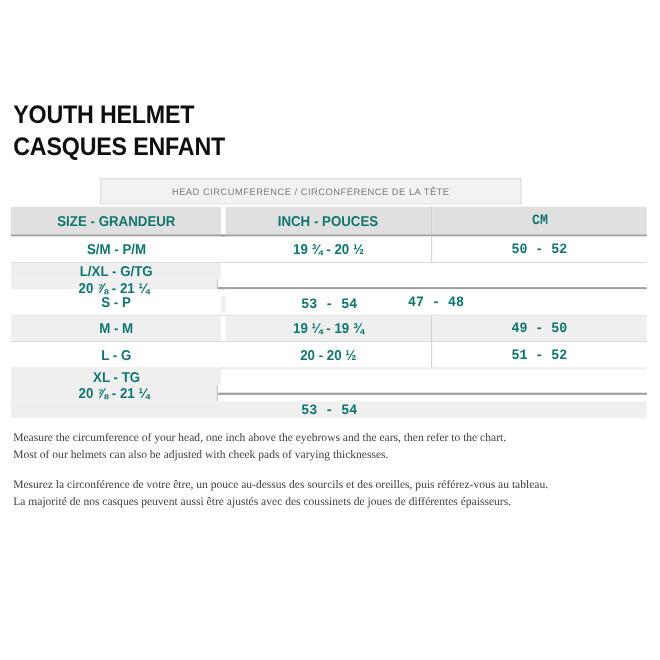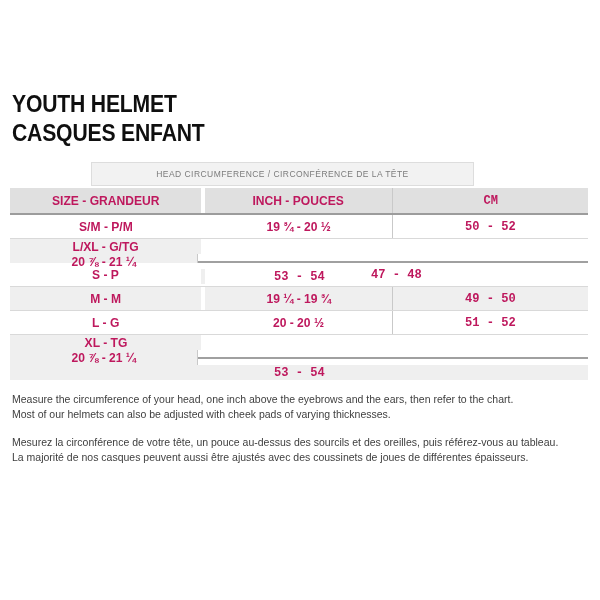--- a/index.html
+++ b/index.html
@@ -37,37 +37,37 @@
   .trow{
     display:flex;
     height:24px;box-sizing:border-box;
     border-bottom:1px solid #d9d9d9;
   }
   .trow.sep{border-bottom:2px solid #a0a0a0;flex-direction:column;}
   .thead-row{background:transparent;border-bottom:2px solid #9c9c9c;height:27px;}
   .cell{
     display:flex;align-items:center;justify-content:center;
     box-sizing:border-box;
-    font-weight:bold;font-size:13px;color:#be185d;
+    font-weight:bold;font-size:13px;color:#0f766e;
   }
   .cell .ct{transform:scaleX(0.93);white-space:nowrap;}
   .c1{width:191px;margin-right:4px;}
   .c2{width:188px;border-right:1px solid #c9c9c9;justify-content:center;}
   .c3{flex:1;font-family:Liberation Mono, monospace;}
   .thead-row .cell{background:#e0e0e0;font-size:13px;}
   .row-white .cell{background:#ffffff;}
   .row-gray .cell{background:#efefef;}
 
   
   .notes{
     position:absolute;left:12px;top:392px;width:578px;
     font-size:10.5px;line-height:14.5px;color:#3e3e3e;
   }
   .notes .para{margin:0 0 14px 0;}
-  .notes .line{white-space:nowrap;}
+  .notes .line{white-space:nowrap;font-family:Liberation Serif, serif;}
 </style>
 </head>
 <body>
 
 <div class="page">
 
   <div class="title">
     <div>YOUTH HELMET</div>
     <div>CASQUES ENFANT</div>
   </div>
@@ -161,18 +161,18 @@
     </div>
 
   </div>
 
   <div class="notes">
     <div class="para">
       <div class="line">Measure the circumference of your head, one inch above the eyebrows and the ears, then refer to the chart.</div>
       <div class="line">Most of our helmets can also be adjusted with cheek pads of varying thicknesses.</div>
     </div>
     <div class="para">
-      <div class="line">Mesurez la circonférence de votre tête, un pouce au-dessus des sourcils et des oreilles, puis référez-vous au tableau.</div>
+      <div class="line">Mesurez la circonférence de votre être, un pouce au-dessus des sourcils et des oreilles, puis référez-vous au tableau.</div>
       <div class="line">La majorité de nos casques peuvent aussi être ajustés avec des coussinets de joues de différentes épaisseurs.</div>
     </div>
   </div>
 
 </div>
 
 </body></html>

